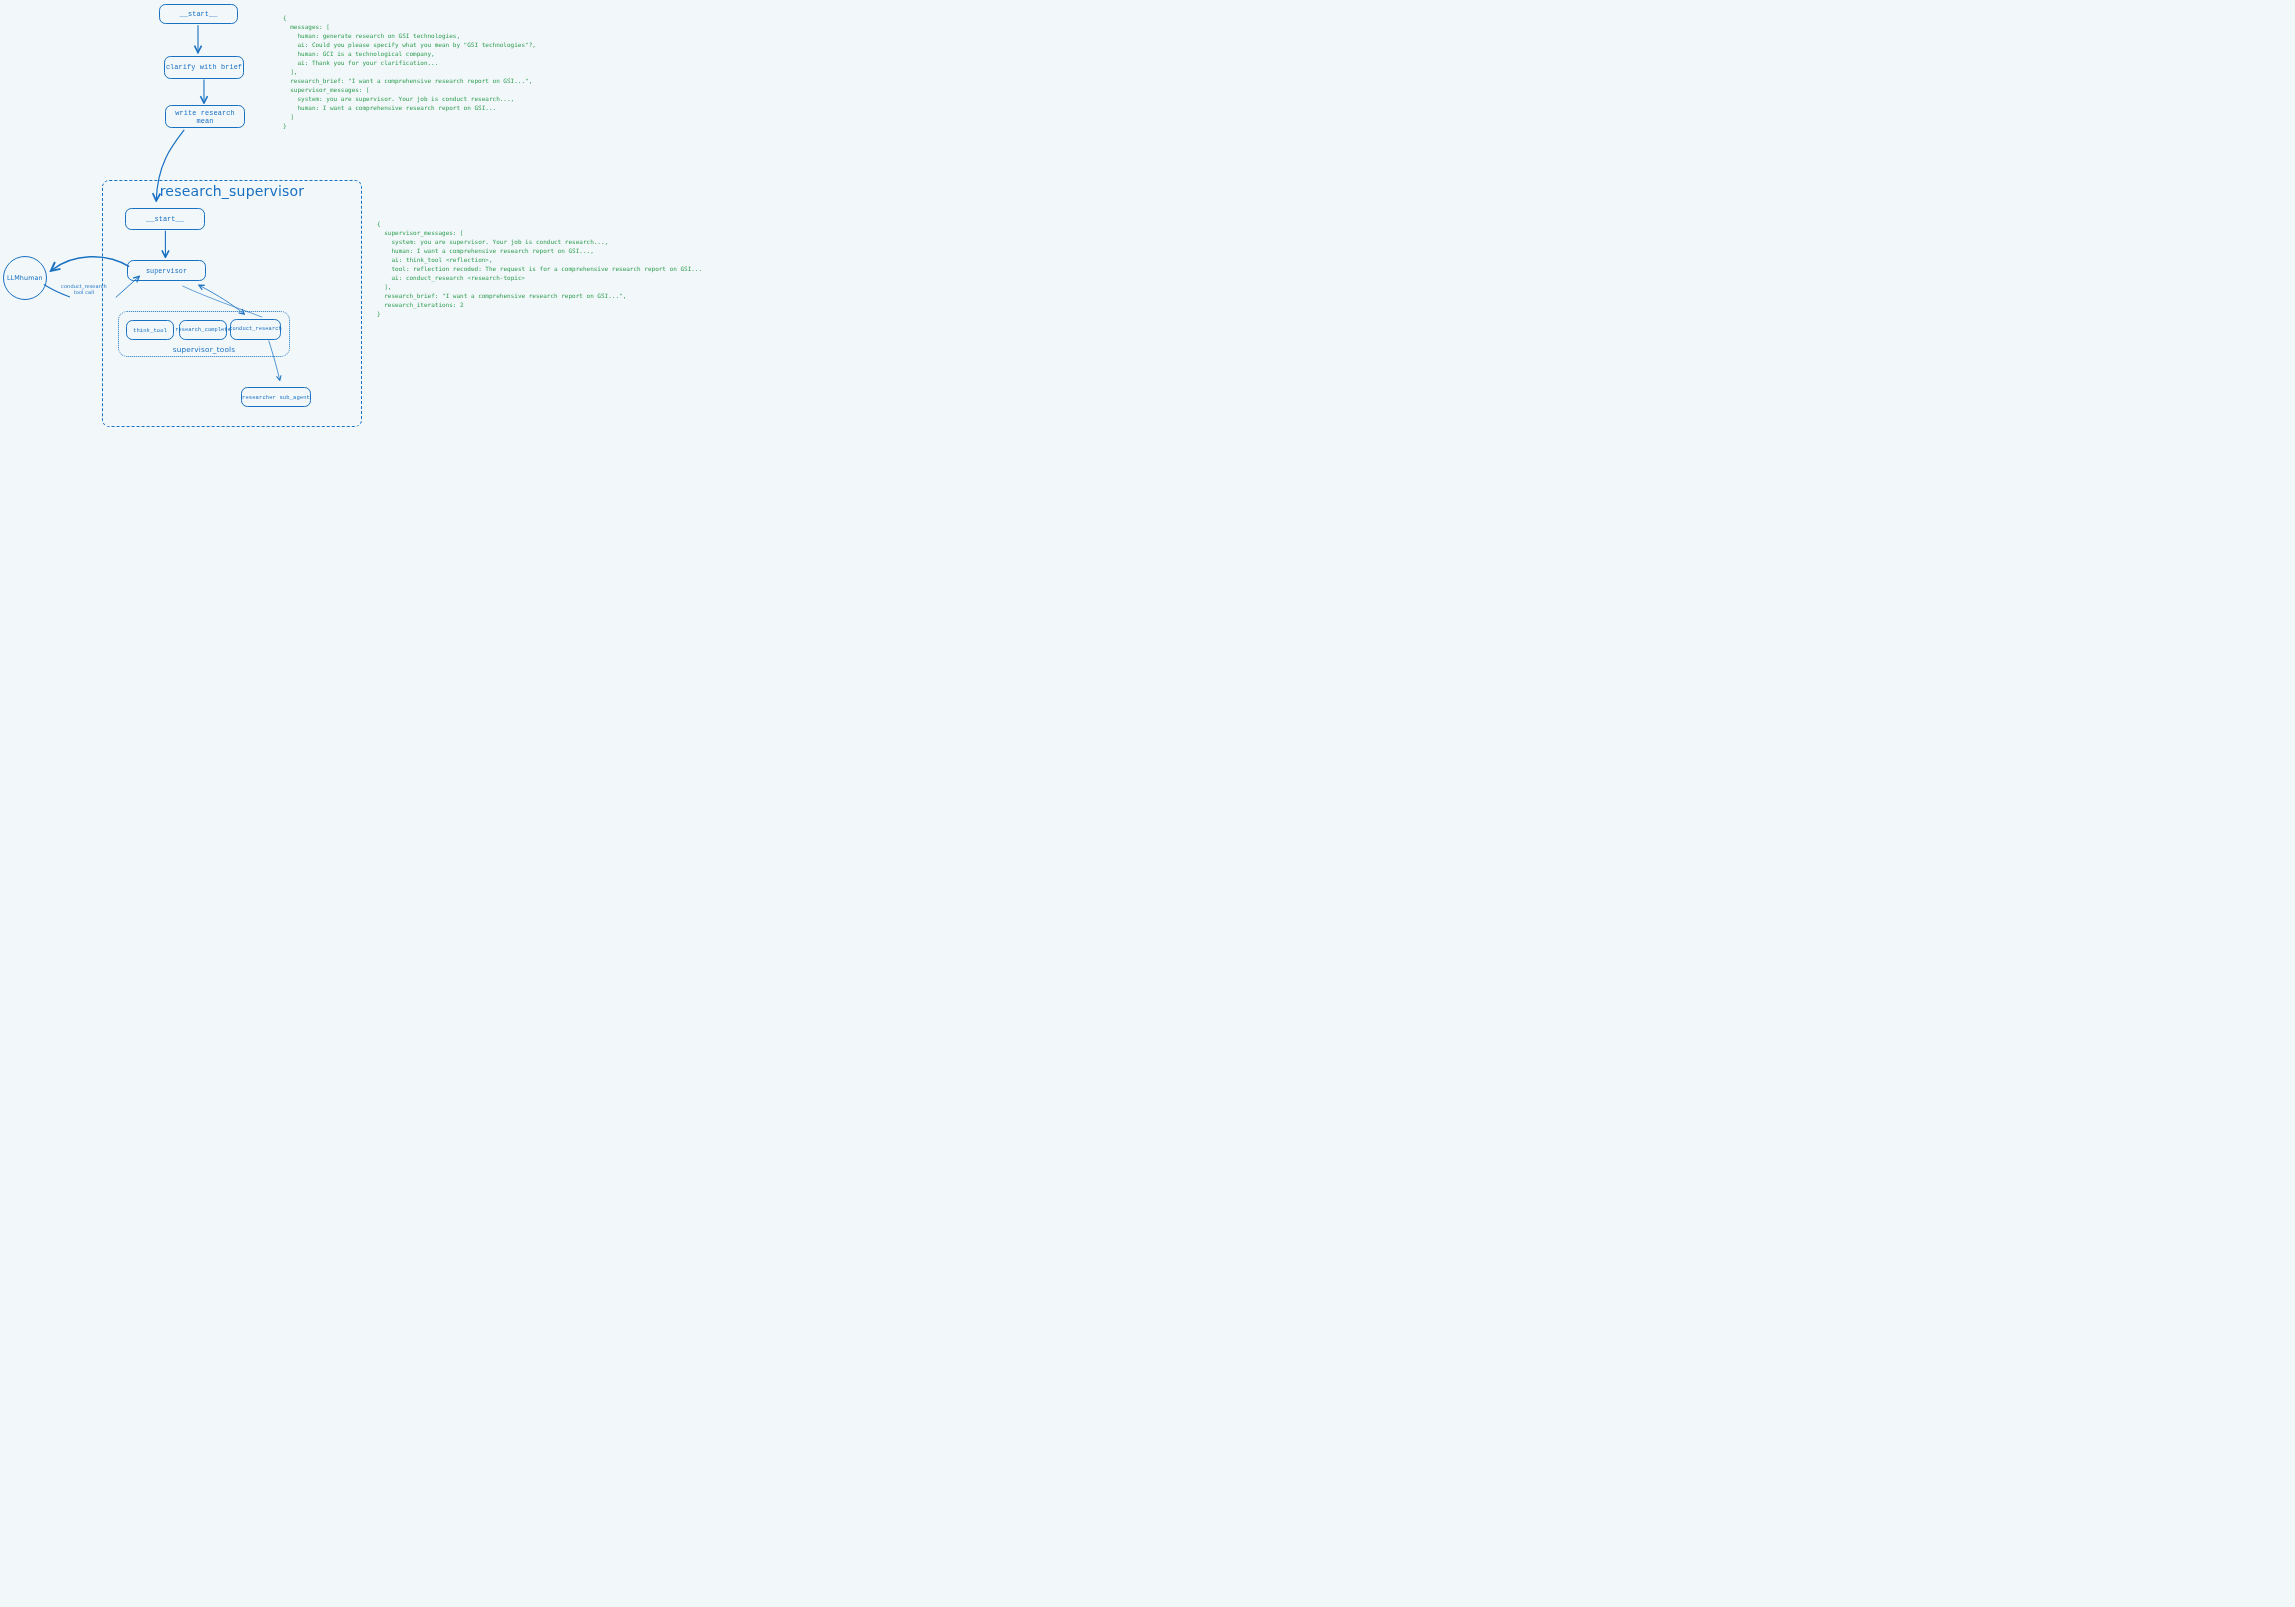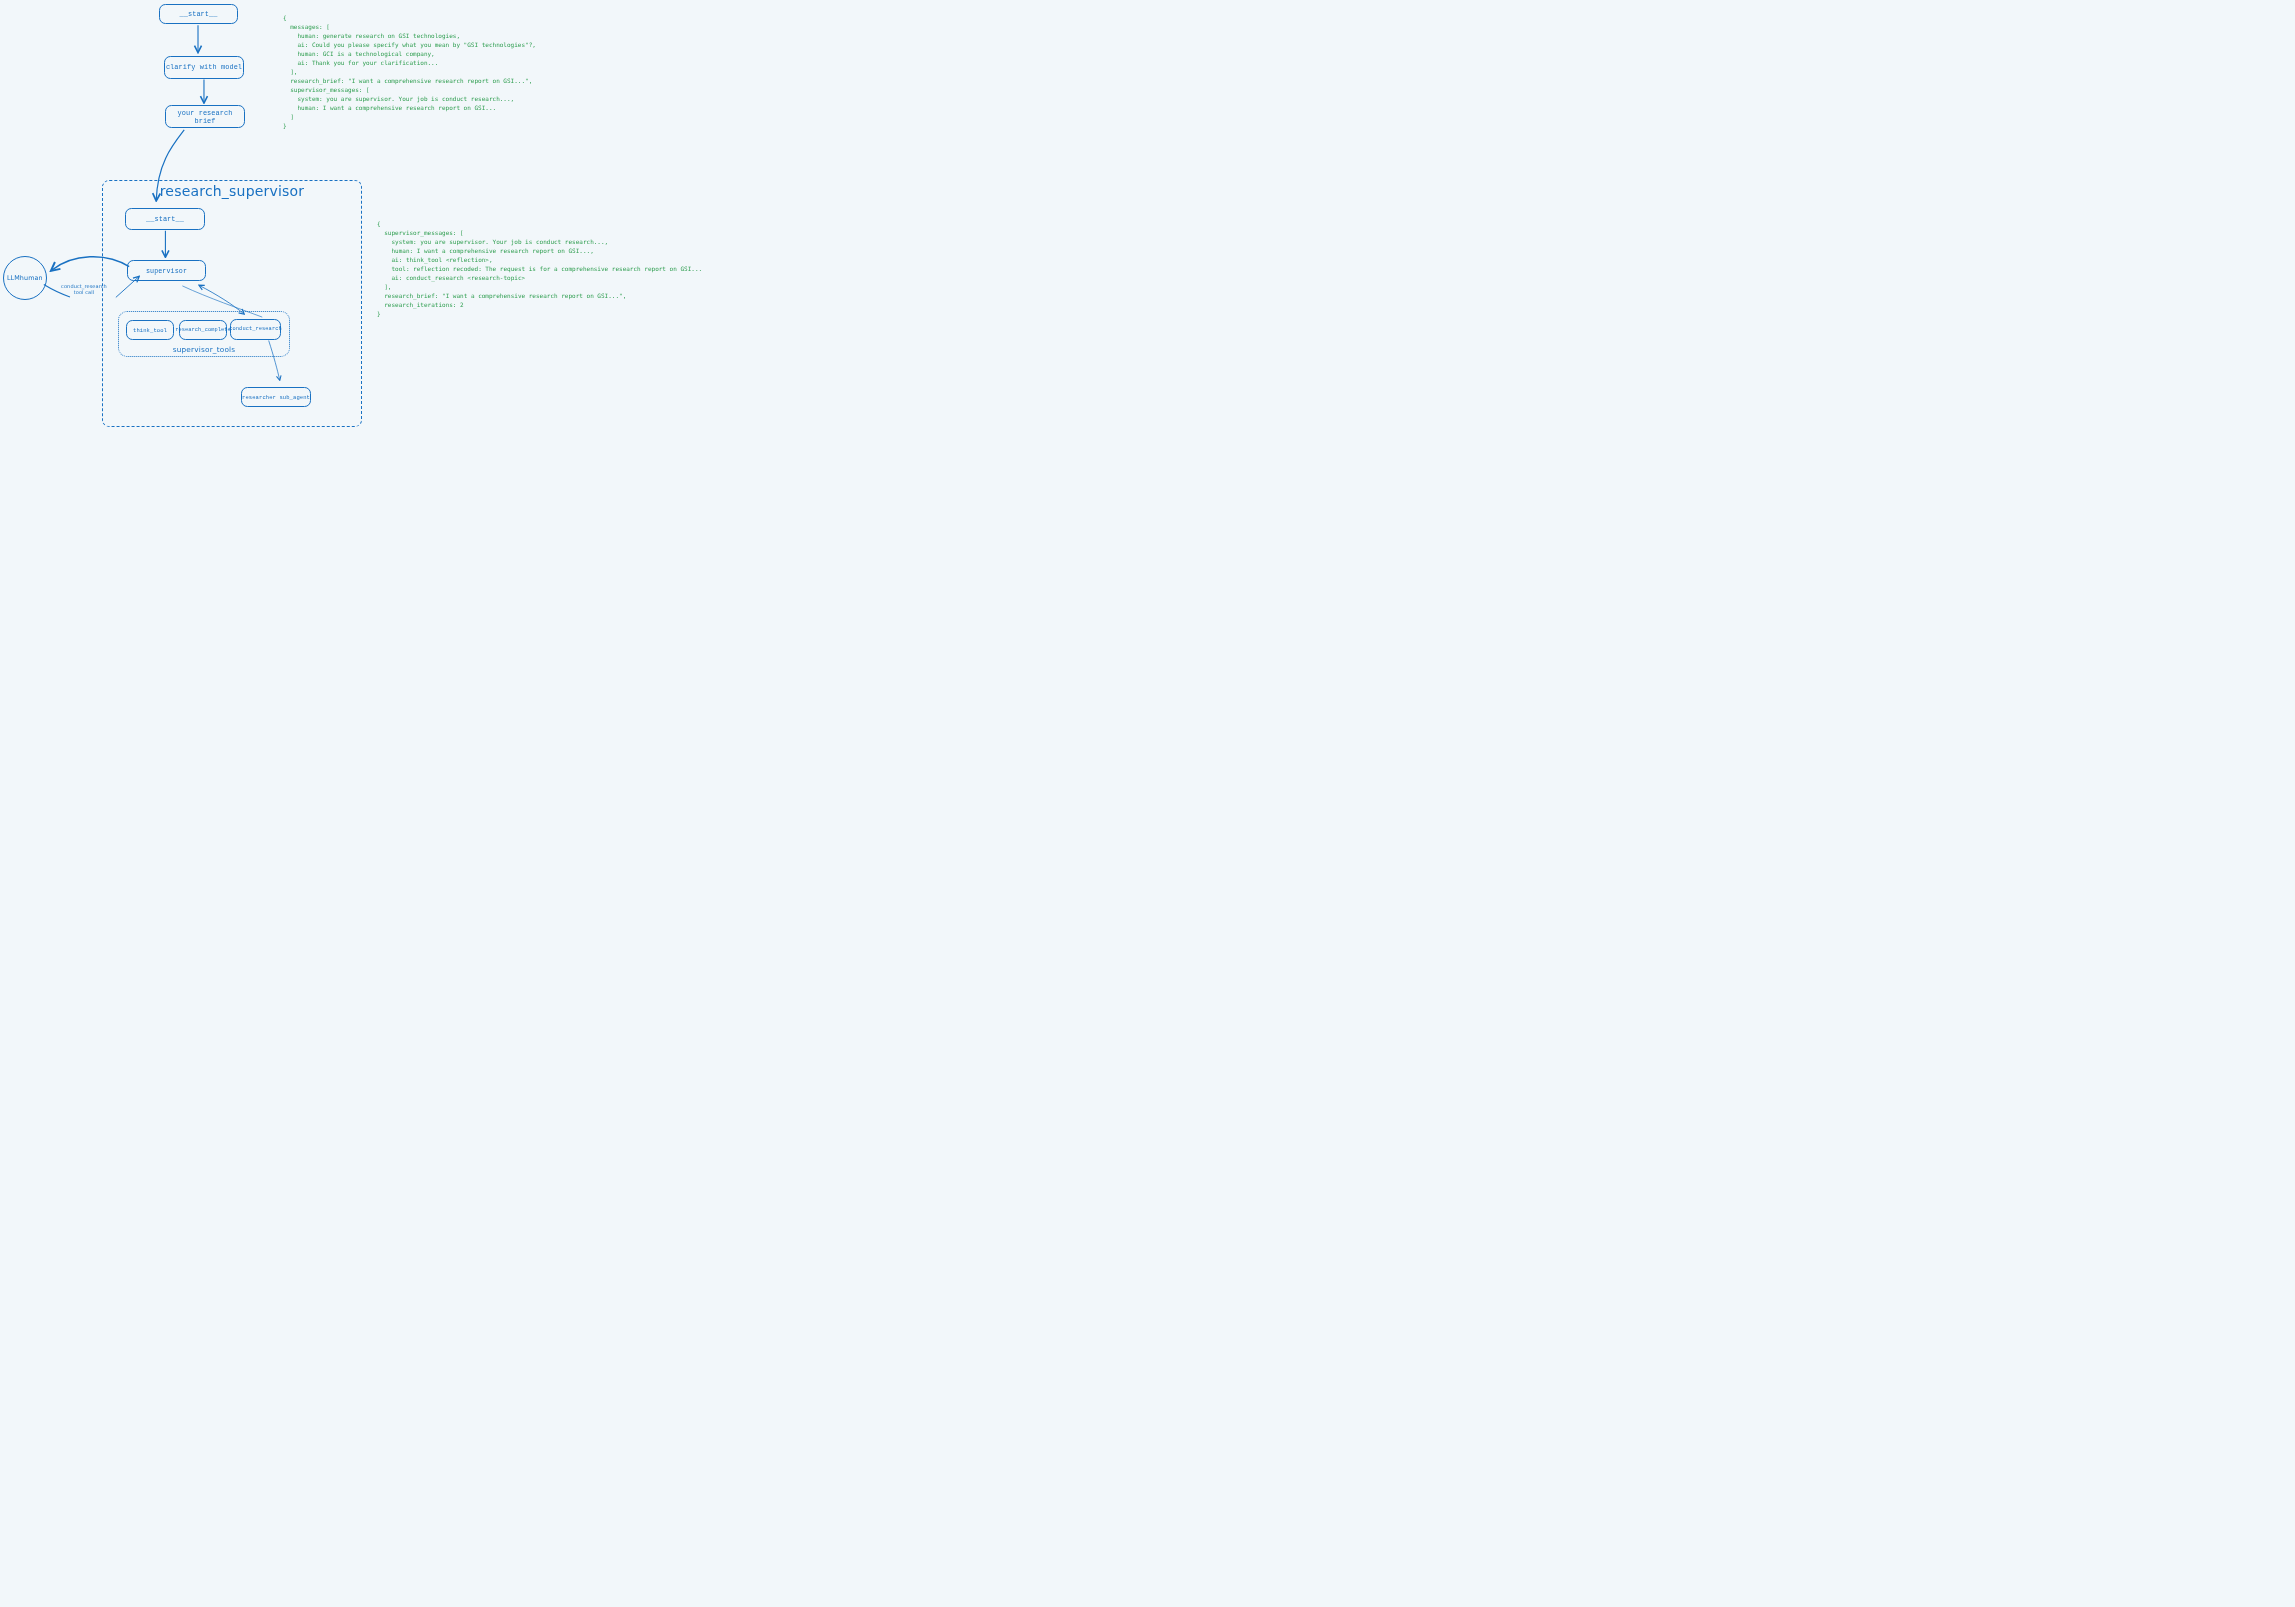--- a/index.html
+++ b/index.html
@@ -64,25 +64,25 @@
     <path d="M 434 622 C 472 642, 506 663, 531 684" stroke-width="1.8" marker-start="url(#arrow)" marker-end="url(#arrow)"></path>
     <path d="M 397 623 C 455 650, 520 672, 571 691" stroke-width="1.4"></path>
     <path d="M 585 742 C 596 776, 604 806, 609 828" stroke-width="1.6" marker-end="url(#arrow)"></path>
   </svg>
 
   <div class="node node-main" style="left:159px;top:4.1px;width:79px;height:20px;">
     <span>__start__</span>
   </div>
 
   <div class="node node-main" style="left:164px;top:56px;width:80px;height:22.5px;">
-    <span>clarify with model</span>
+    <span>clarify with brief</span>
   </div>
 
   <div class="node node-main" style="left:165px;top:105px;width:80px;height:23px;">
-    <span>your research brief</span>
+    <span>write research mean</span>
   </div>
 
   <div class="group" style="left:102px;top:180px;width:260px;height:247px;"></div>
   <div class="group-label" style="left:102px;top:183px;width:260px;font-size:14px;">research_supervisor</div>
 
   <div class="node node-main" style="left:125px;top:208px;width:80px;height:21.6px;">
     <span>__start__</span>
   </div>
 
   <div class="node" style="left:127px;top:260px;width:79px;height:21px;font-size:6.7px;text-align:right;">

